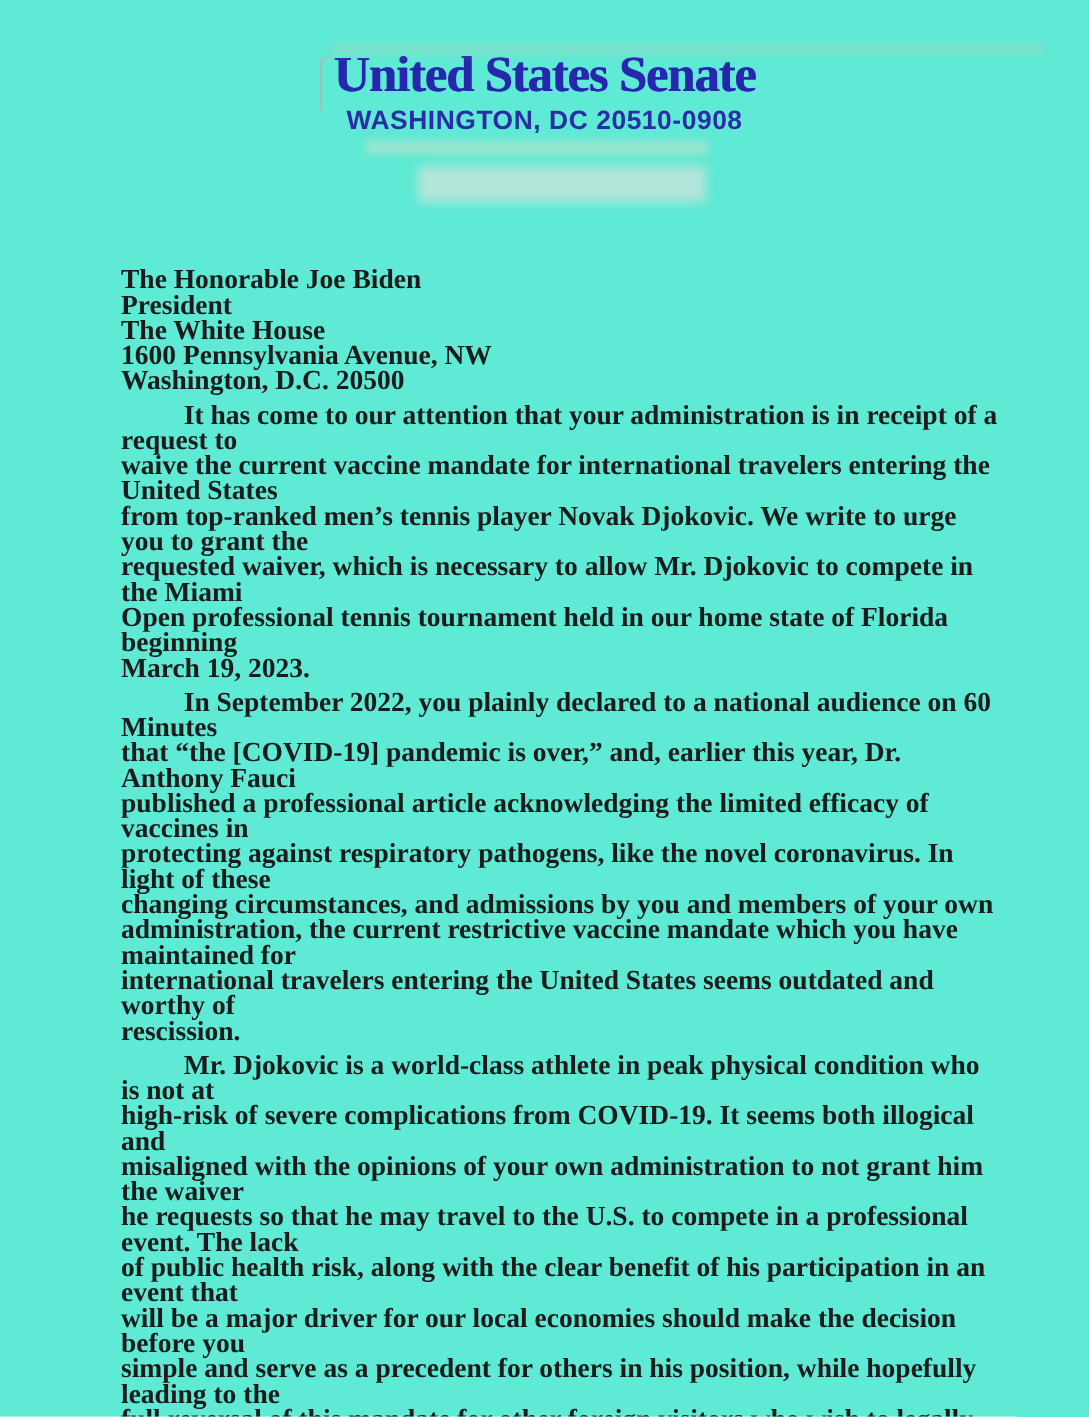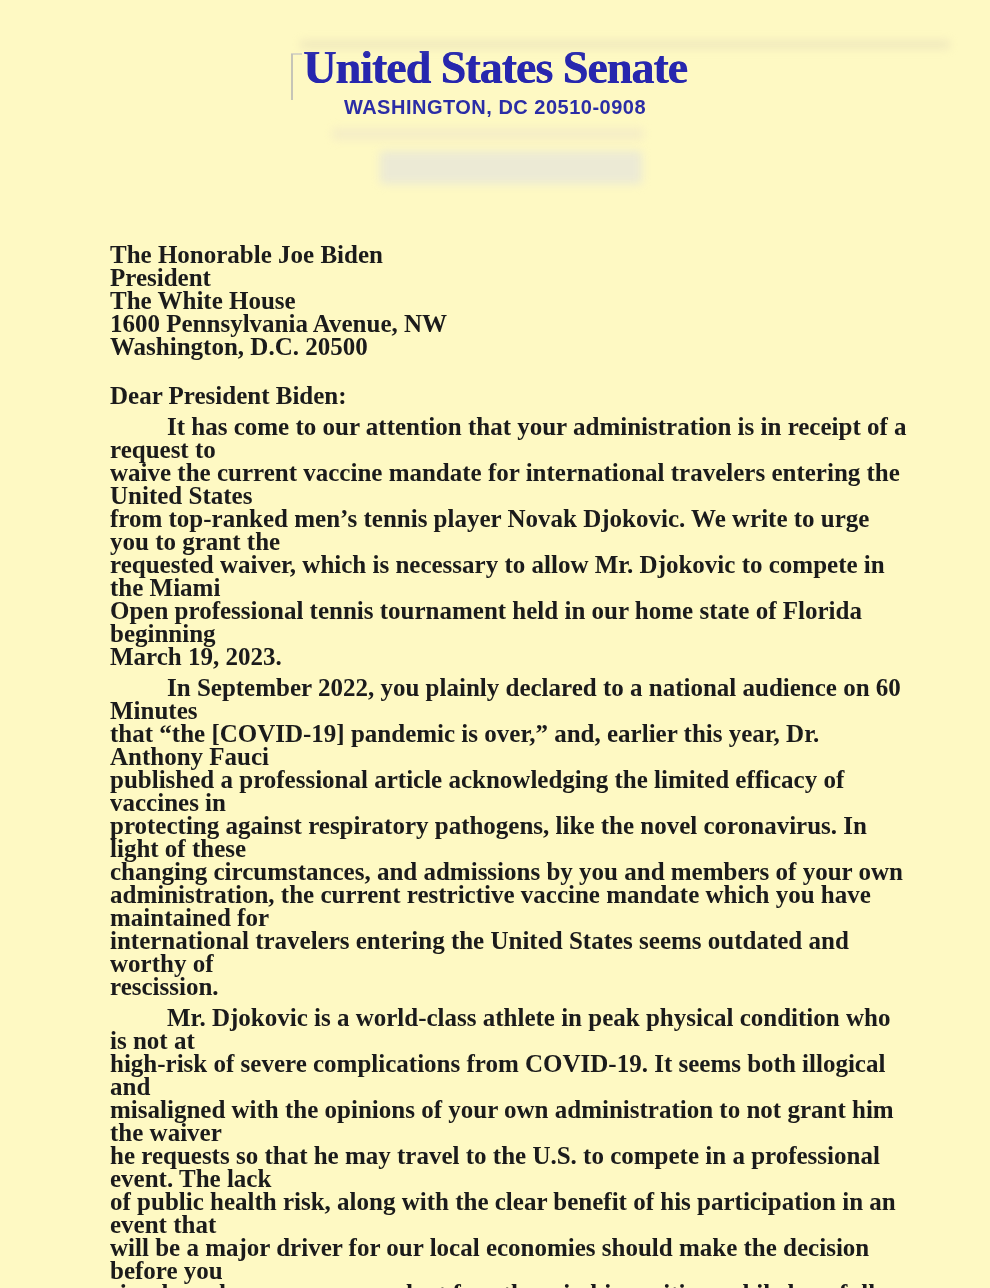--- a/index.html
+++ b/index.html
@@ -4,21 +4,21 @@
 <style>
   html, body {
     margin: 0;
     padding: 0;
     background: #ffffff;
   }
   .page {
     position: relative;
     width: 990px;
     height: 1288px;
-    background: #fef9c3;
+    background: #5eead4;
     overflow: hidden;
     font-family: "Liberation Serif", "DejaVu Serif", serif;
     color: #1b1b1b;
   }
   
   .letterhead {
     text-align: center;
     padding-top: 42px;
   }
   .letterhead-title {
@@ -28,21 +28,21 @@
     font-size: 46px;
     line-height: 1.12;
     letter-spacing: -1px;
     color: #2727ae;
     text-shadow: 0.6px 0 0 #2727ae; 
   }
   .letterhead-address {
     margin-top: 2px;
     font-family: "Liberation Sans", "DejaVu Sans", sans-serif;
     font-weight: 700;
-    font-size: 20px;
+    font-size: 24px;
     line-height: 1.15;
     letter-spacing: 0.5px;
     color: #2b2da6;
   }
   
   .scan-mark-v {
     position: absolute;
     left: 291px;
     top: 54px;
     width: 2px;
@@ -130,21 +130,20 @@
   <div class="smudge-under-address"></div>
   <div class="redacted-box"></div>
 
   <main class="letter-body">
     <div class="recipient-address pre">The Honorable Joe Biden
 President
 The White House
 1600 Pennsylvania Avenue, NW
 Washington, D.C. 20500</div>
 
-    <div class="salutation">Dear President Biden:</div>
 
     <p class="para pre">It has come to our attention that your administration is in receipt of a request to
 waive the current vaccine mandate for international travelers entering the United States
 from top-ranked men’s tennis player Novak Djokovic. We write to urge you to grant the
 requested waiver, which is necessary to allow Mr. Djokovic to compete in the Miami
 Open professional tennis tournament held in our home state of Florida beginning
 March 19, 2023.</p>
 
     <p class="para pre">In September 2022, you plainly declared to a national audience on 60 Minutes
 that “the [COVID-19] pandemic is over,” and, earlier this year, Dr. Anthony Fauci

